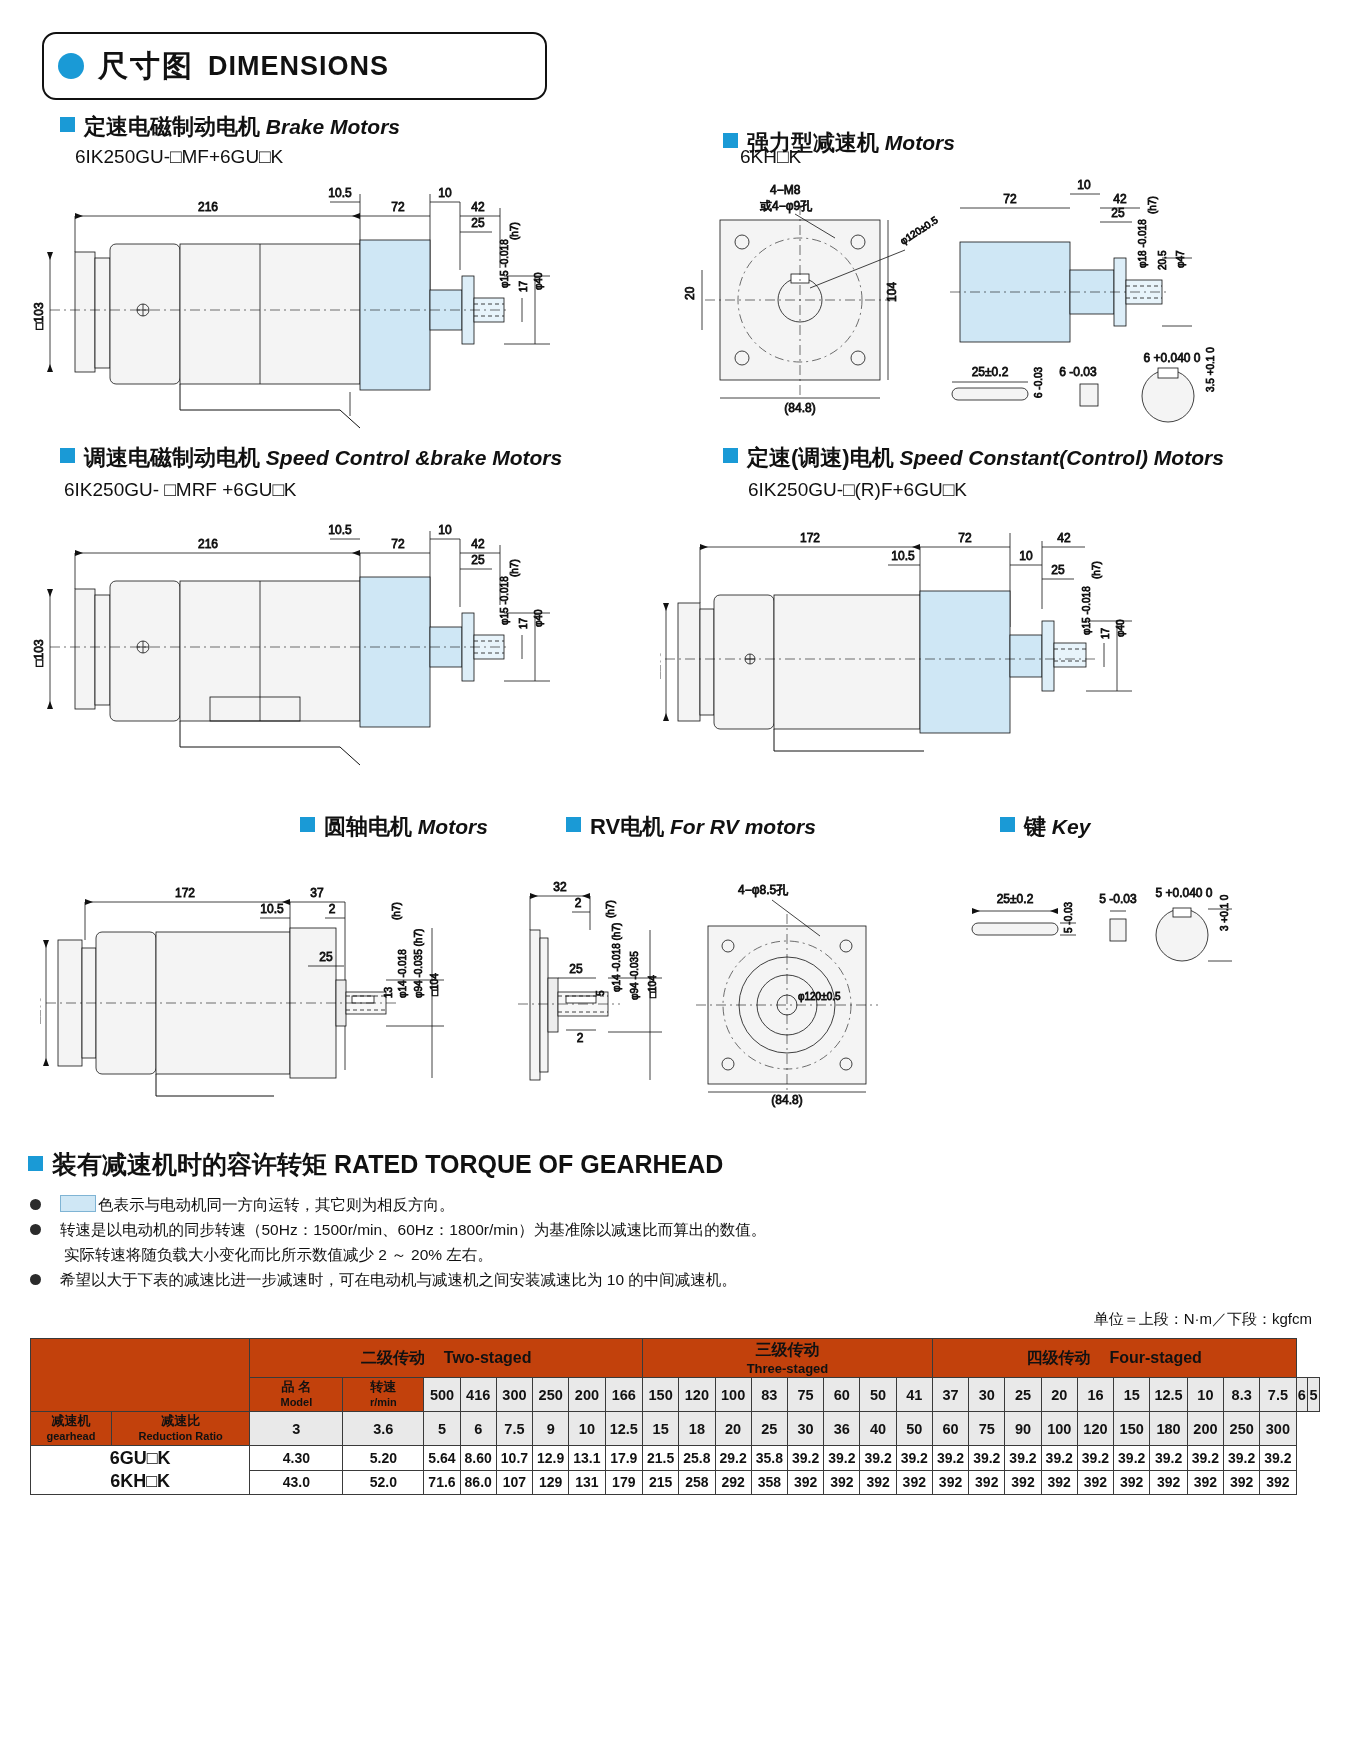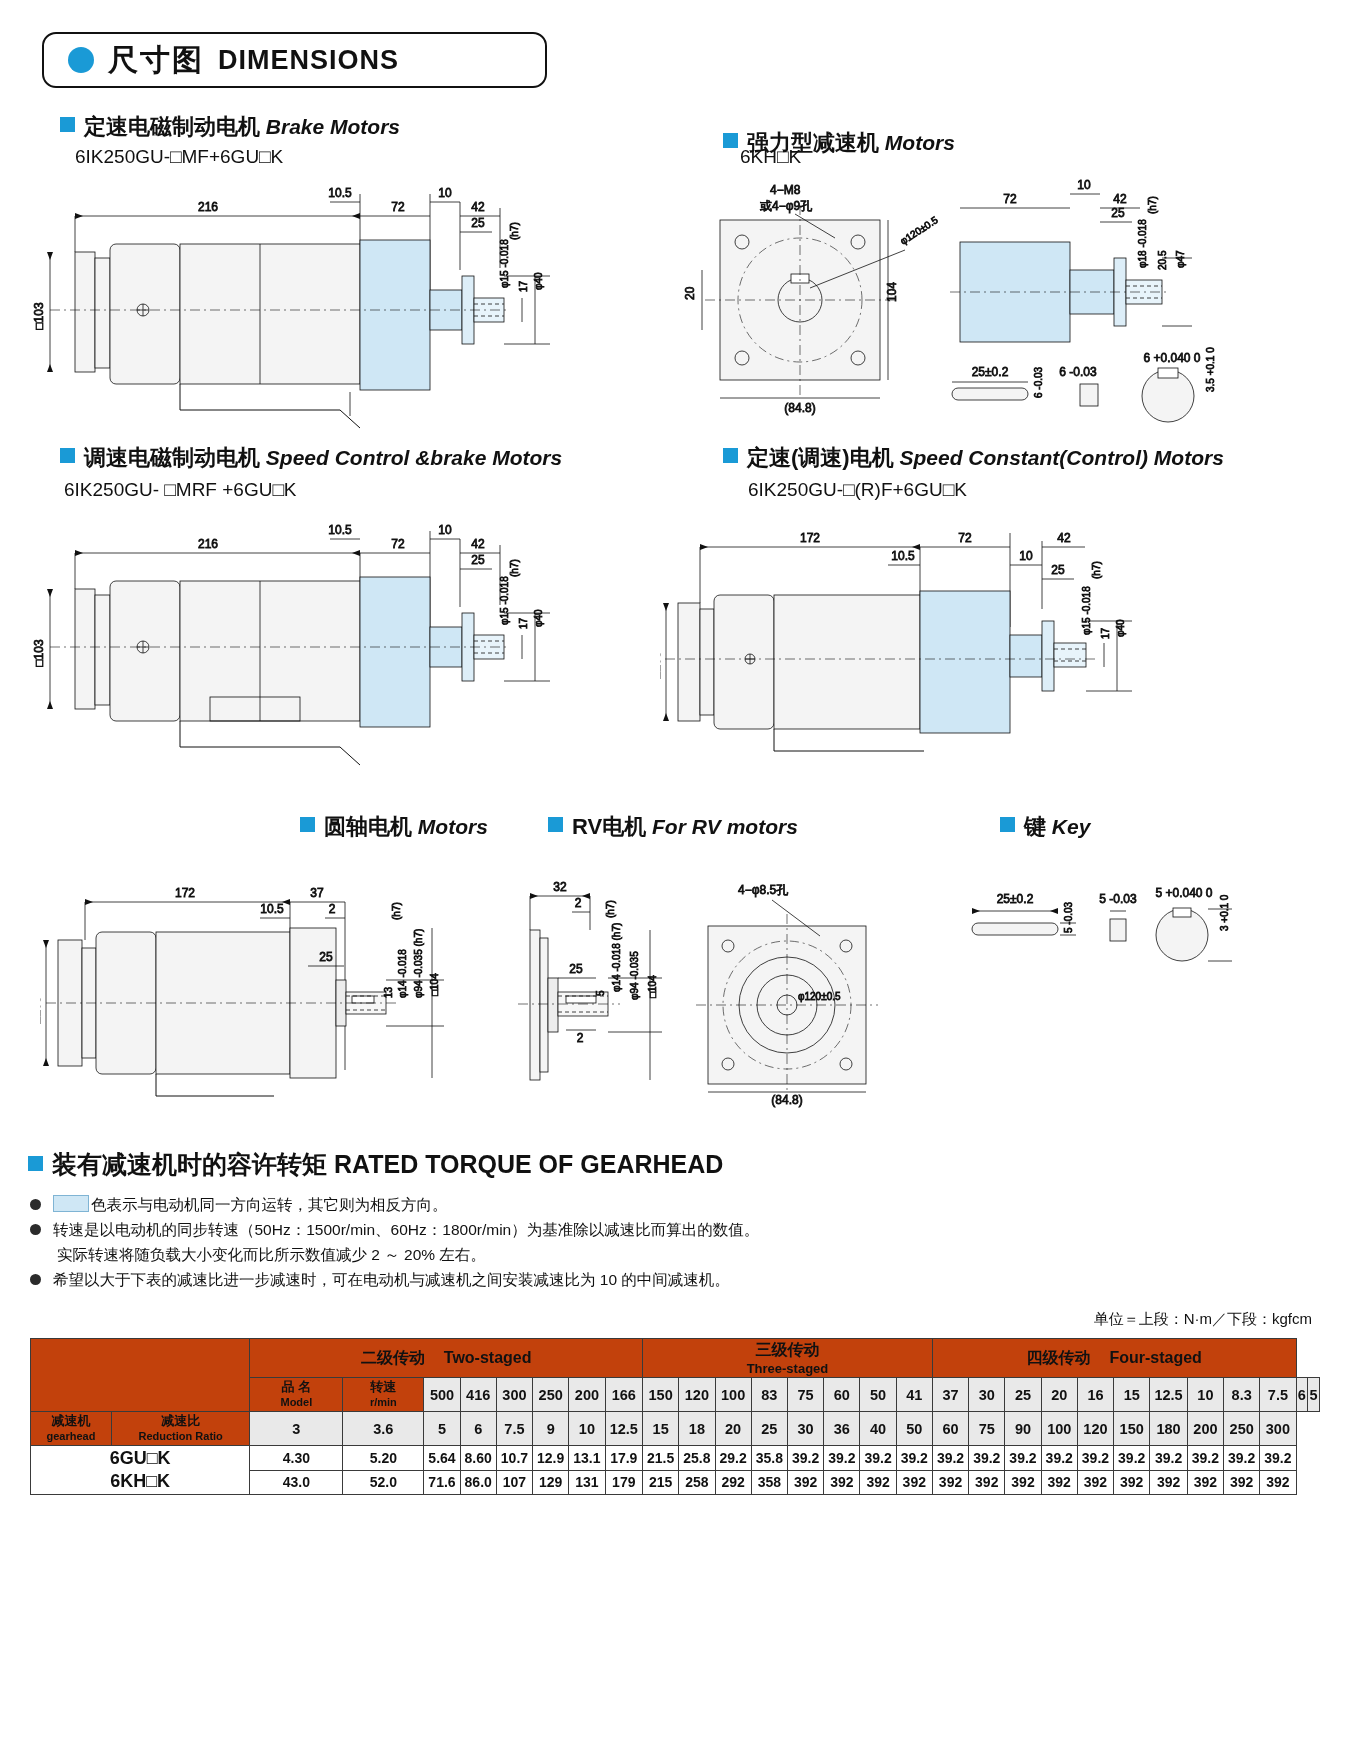--- a/index.html
+++ b/index.html
@@ -8,23 +8,23 @@
     background:#ffffff;
     font-family:"Liberation Sans","DejaVu Sans",sans-serif;
     color:#111;
     position:relative;
     overflow:hidden;
   }
   .page{position:relative;width:1350px;height:1750px;}
 
   
   .title-box{
-    position:absolute;left:42px;top:32px;width:505px;height:56px;
+    position:absolute;left:42px;top:32px;width:505px;height:68px;
     border:2px solid #111;border-radius:14px;
-    display:flex;align-items:center;gap:14px;padding-left:24px;
+    display:flex;align-items:center;gap:14px;padding-left:14px;
     box-sizing:border-box;
   }
   .title-dot{width:26px;height:26px;border-radius:50%;background:#1a9ad6;flex:0 0 auto;}
   .title-cn{font-size:30px;font-weight:bold;letter-spacing:2px;}
   .title-en{font-size:27px;font-weight:bold;letter-spacing:1px;}
 
   
   .sq{display:inline-block;width:15px;height:15px;background:#1a9ad6;margin-right:9px;vertical-align:2px;}
   .sec-h{position:absolute;font-size:21px;font-weight:bold;white-space:nowrap;}
   .sec-h .cn{font-size:22px;font-weight:bold;}
@@ -32,21 +32,21 @@
   .sec-code{position:absolute;font-size:19px;white-space:nowrap;}
 
   
   .draw{position:absolute;}
   .dim{font-size:12px;fill:#111;font-family:"Liberation Sans",sans-serif;}
   .dimS{font-size:10px;fill:#111;font-family:"Liberation Sans",sans-serif;}
 
   
   .torque-title{position:absolute;left:28px;top:1148px;font-size:25px;font-weight:bold;white-space:nowrap;}
   .notes{position:absolute;left:30px;top:1192px;width:1290px;font-size:15.5px;line-height:25px;}
-  .note-row{display:flex;align-items:flex-start;gap:12px;}
+  .note-row{display:flex;align-items:flex-start;gap:19px;}
   .bullet{display:inline-block;width:11px;height:11px;border-radius:50%;background:#2b2b2b;margin-top:7px;flex:0 0 auto;}
   .swatch{display:inline-block;width:34px;height:15px;background:#cfe7f5;border:1px solid #7fb4d4;vertical-align:-2px;margin-right:2px;}
   .unit-line{position:absolute;right:38px;top:1310px;font-size:15px;}
 
   
   table.tq{
     position:absolute;left:30px;top:1338px;border-collapse:collapse;
     width:1290px;font-size:14.5px;
   }
   table.tq td,table.tq th{
@@ -94,21 +94,21 @@
   <div class="sec-h" style="left:723px;top:443px;">
     <span class="sq"></span><span class="cn">定速(调速)电机</span>
     <span class="en">Speed Constant(Control) Motors</span>
   </div>
   <div class="sec-code" style="left:748px;top:479px;text-align:right;">6IK250GU-□(R)F+6GU□K</div>
 
   <div class="sec-h" style="left:300px;top:812px;">
     <span class="sq"></span><span class="cn">圆轴电机</span>
     <span class="en">Motors</span>
   </div>
-  <div class="sec-h" style="left:548px;top:812px;">
+  <div class="sec-h" style="left:566px;top:812px;">
     <span class="sq"></span><span class="cn">RV电机</span>
     <span class="en">For RV motors</span>
   </div>
   <div class="sec-h" style="left:1000px;top:812px;">
     <span class="sq"></span><span class="cn">键</span>
     <span class="en">Key</span>
   </div>
 
   <svg class="draw" style="left:30px;top:180px;" width="620" height="250" viewBox="0 0 620 250">
     <g stroke="#111" fill="none" stroke-width="0.8">

